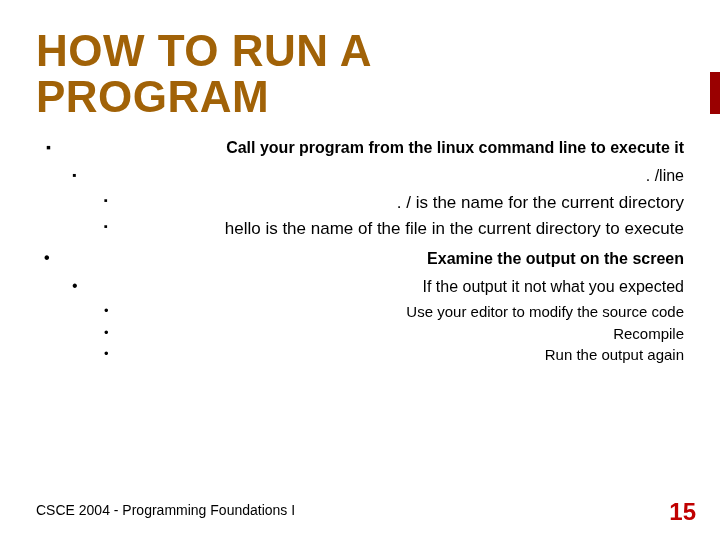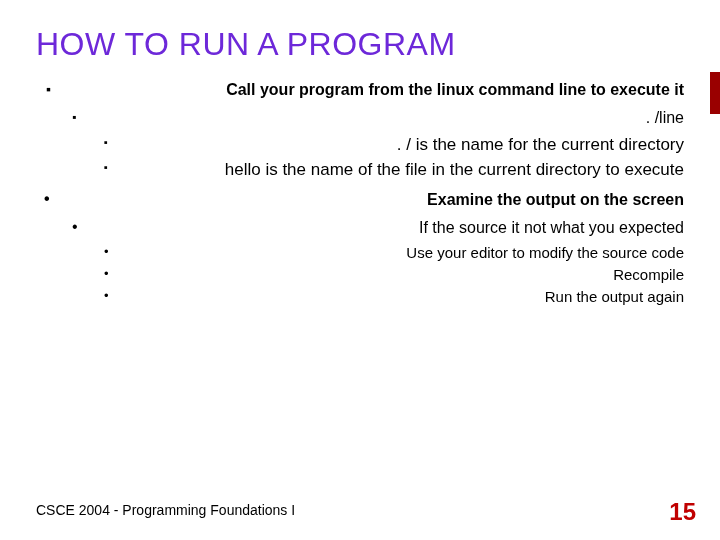--- a/index.html
+++ b/index.html
@@ -23,25 +23,25 @@
   .accent-bar {
     position: absolute;
     top: 72px;
     right: 0;
     width: 10px;
     height: 42px;
     background: #9a0000;
   }
   .title {
     font-family: Arial, "Arial Black", Helvetica, sans-serif;
-    font-weight: 400;
-    font-size: 32px;
+    font-weight: 700;
+    font-size: 44px;
     line-height: 1.05;
     letter-spacing: 0.5px;
-    color: #6d28d9;
+    color: #a16207;
     margin: 0 0 18px 0;
     max-width: 520px;
   }
   .body {
     font-size: 16px;
     line-height: 1.25;
   }
   ul.lvl { list-style: none; margin: 0; padding: 0; text-align: right; }
   ul.lvl > li { position: relative; padding-left: 26px; margin-bottom: 6px; }
   ul.lvl > li::before { position: absolute; left: 4px; top: 0; }
@@ -117,21 +117,21 @@
           </li>
         </ul>
       </li>
     </ul>
 
     <ul class="lvl l1b">
       <li>
         <span>Examine the output on the screen</span>
         <ul class="lvl l2b">
           <li>
-            <span>If the source it not what you expected</span>
+            <span>If the output it not what you expected</span>
             <ul class="lvl l3b">
               <li>
                 <span>Use your editor to modify the source code</span>
               </li>
               <li>
                 <span>Recompile</span>
               </li>
               <li>
                 <span>Run the output again</span>
               </li>

